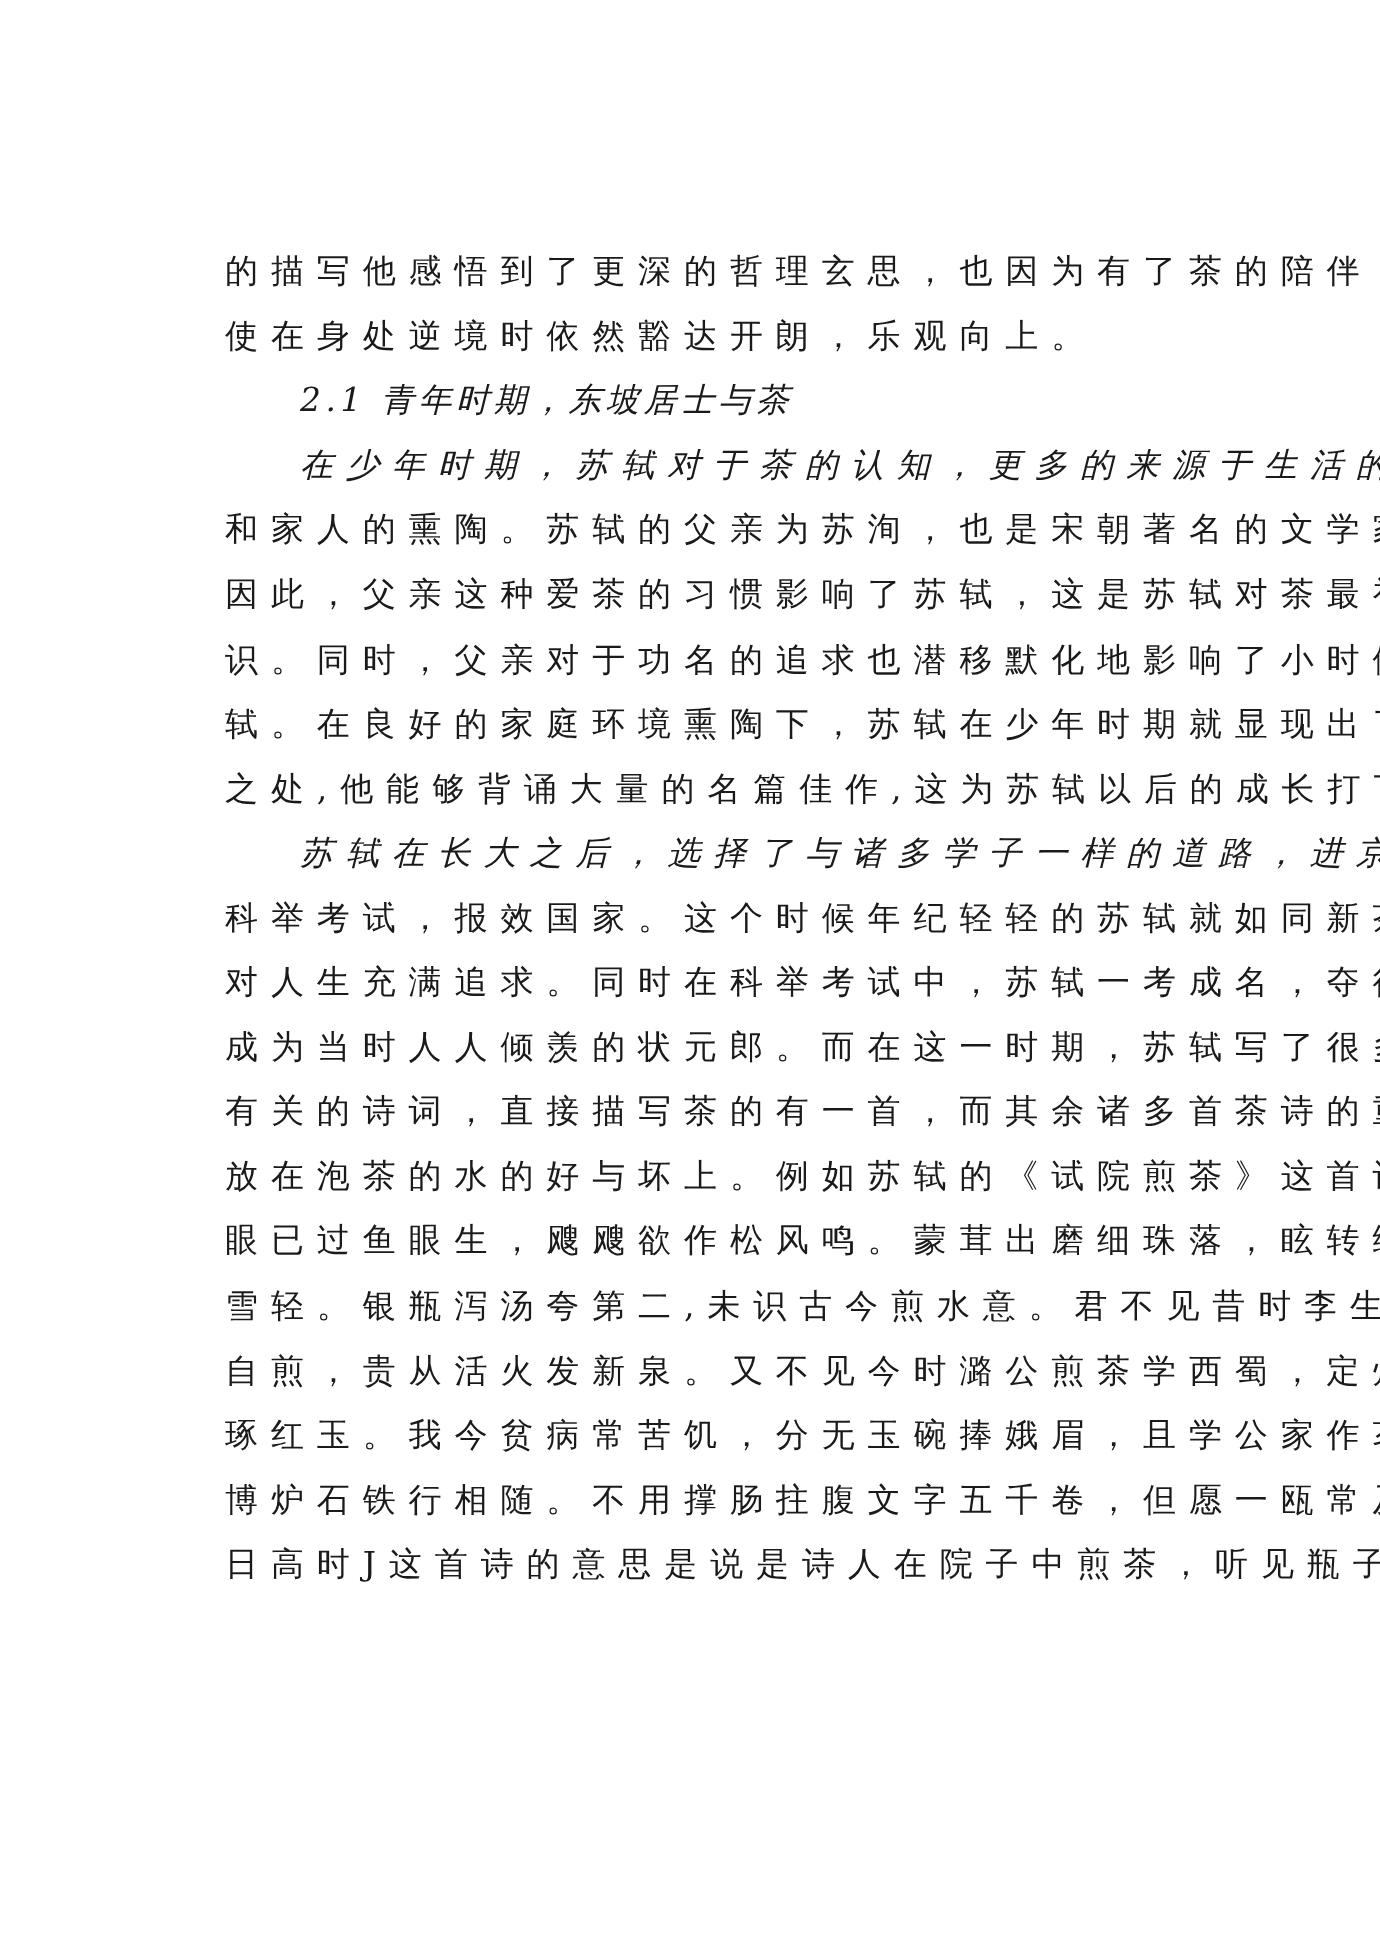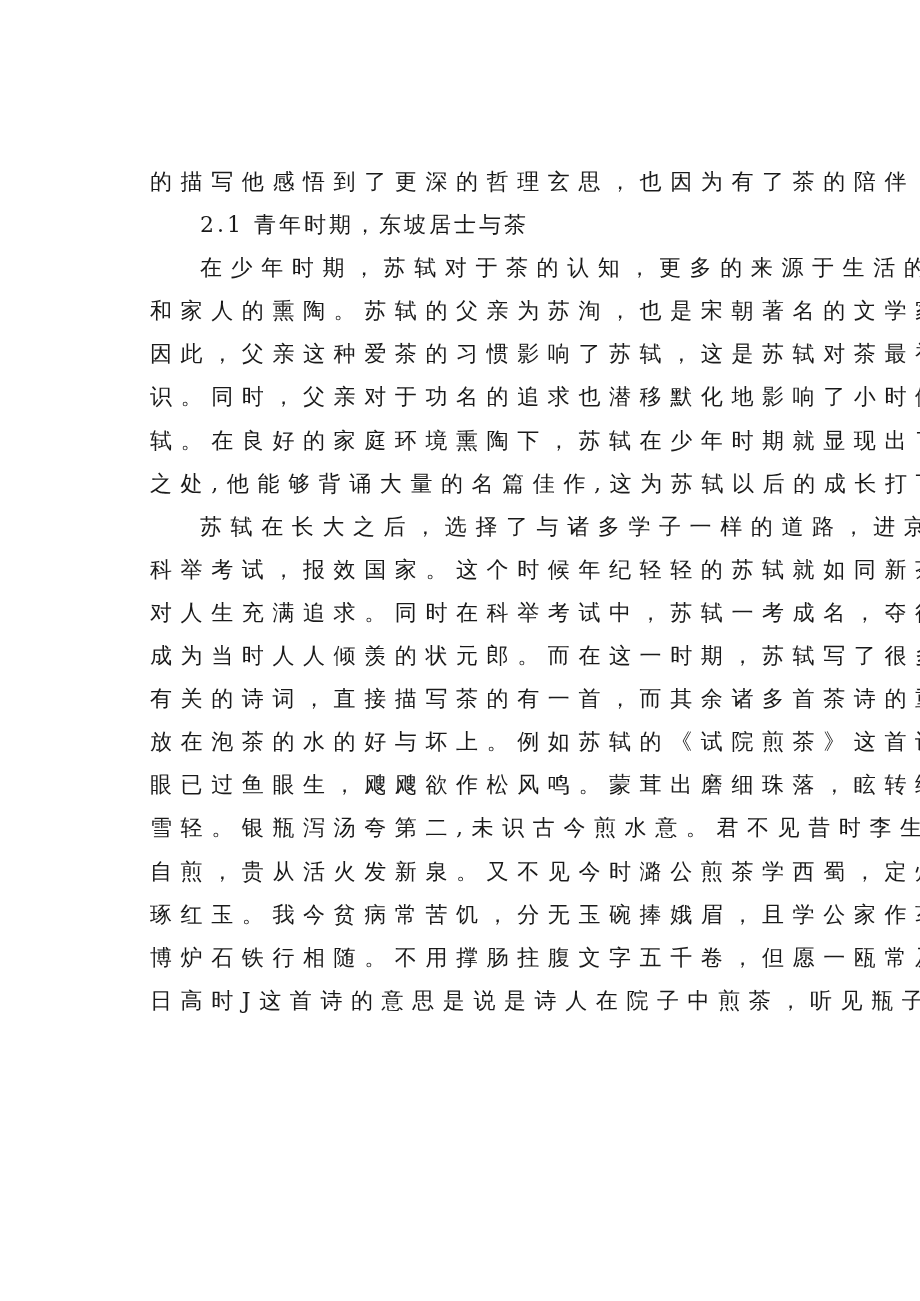--- a/index.html
+++ b/index.html
@@ -31,33 +31,35 @@
     font-size: 22px;
   }
   .line {
     height: 43.1px;
     line-height: 43.1px;
     white-space: nowrap;
     letter-spacing: 8.6px;
   }
   .indent {
     padding-left: 50px;
+    font-style: italic;
   }
   .heading {
     letter-spacing: 3px;
   }
 </style>
 </head>
 <body>
 
 <div class="page">
   <div class="text-block">
 
     <div>
       <div class="line">的描写他感悟到了更深的哲理玄思，也因为有了茶的陪伴，他即</div>
+      <div class="line">使在身处逆境时依然豁达开朗，乐观向上。</div>
     </div>
 
     <div>
       <div class="line indent heading">2.1 青年时期，东坡居士与茶</div>
     </div>
 
     <div>
       <div class="line indent">在少年时期，苏轼对于茶的认知，更多的来源于生活的环境</div>
       <div class="line">和家人的熏陶。苏轼的父亲为苏洵，也是宋朝著名的文学家之一。</div>
       <div class="line">因此，父亲这种爱茶的习惯影响了苏轼，这是苏轼对茶最初的认</div>

